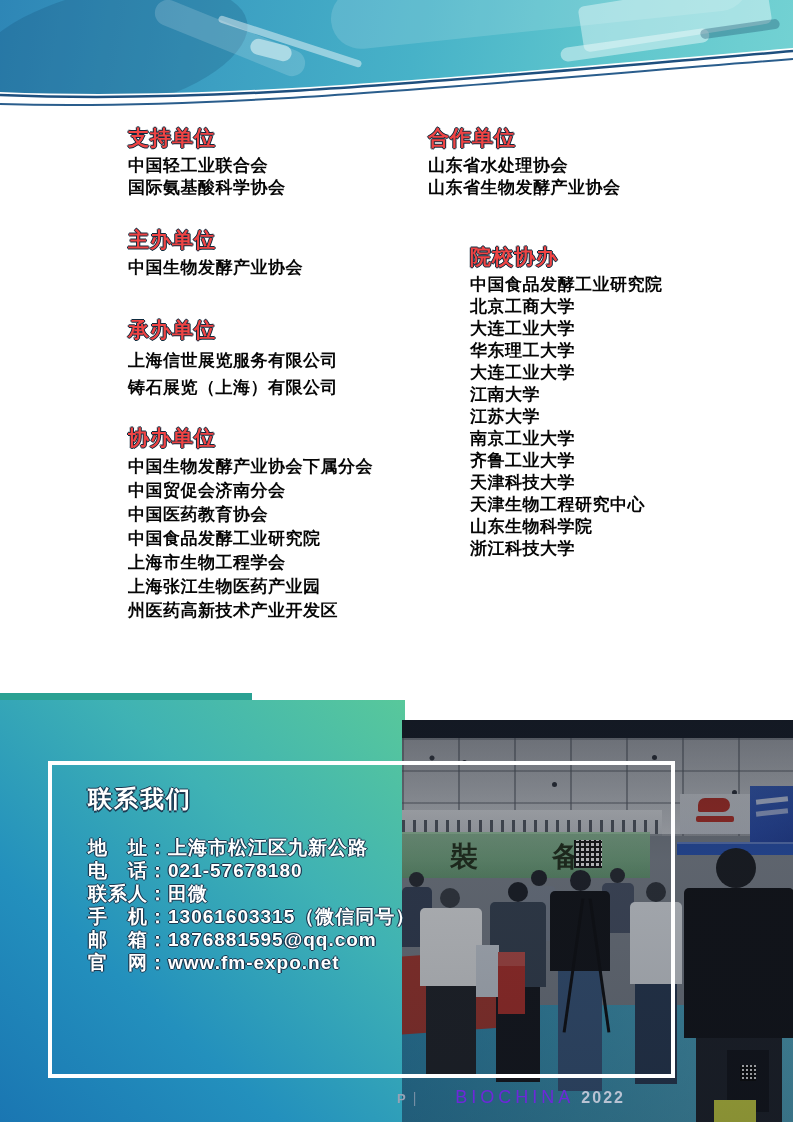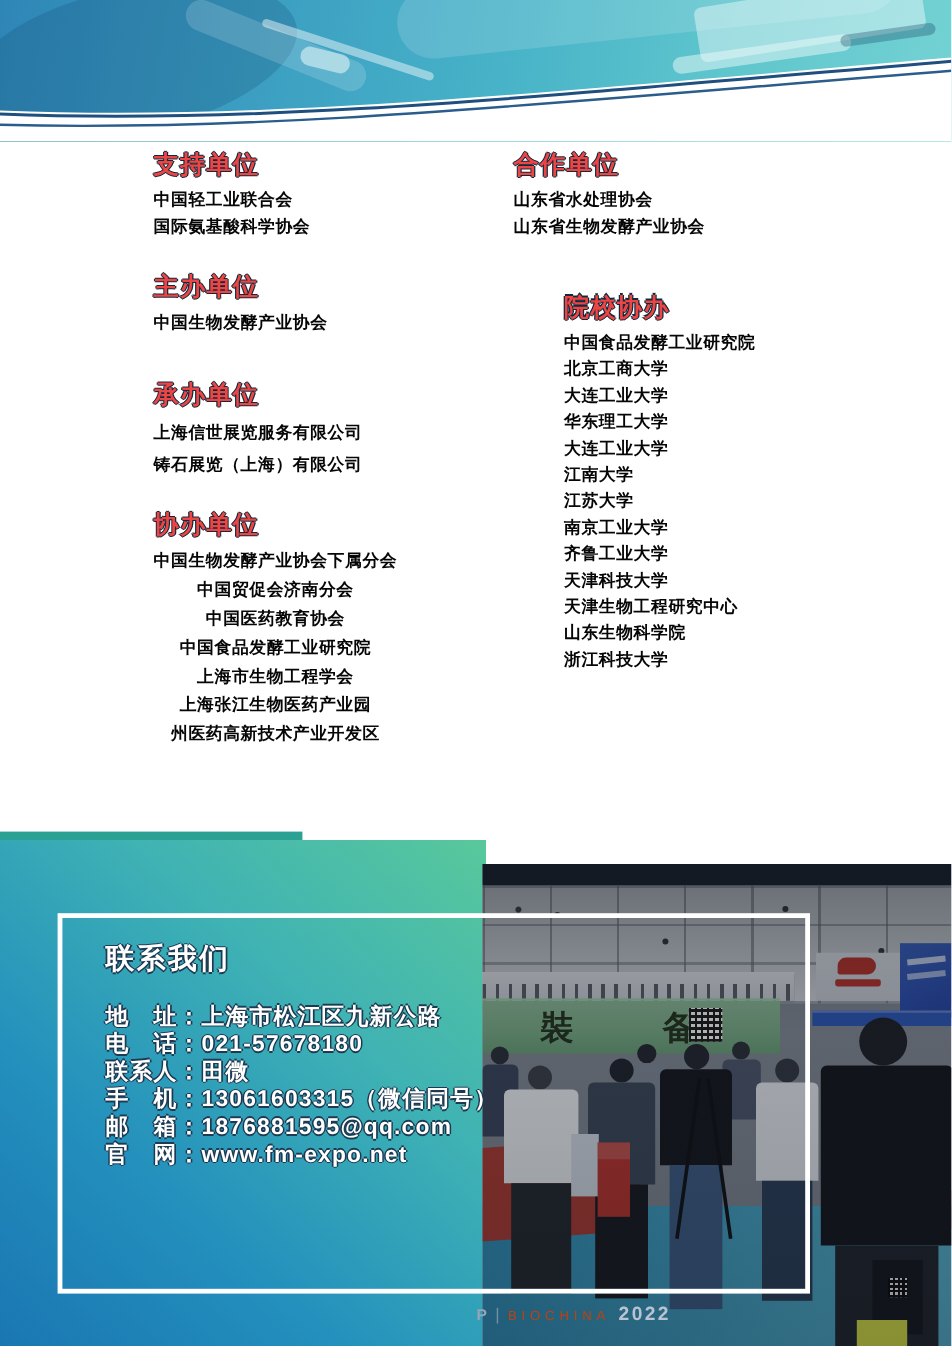--- a/index.html
+++ b/index.html
@@ -23,24 +23,24 @@
 
   
   .section { position:absolute; }
   .section-title {
     margin:0; font-size:21px; line-height:24px; font-weight:800;
     color:#ef4444; letter-spacing:1px;
     text-shadow: 1px 0 #0e2b3e, -1px 0 #0e2b3e, 0 1px #0e2b3e, 0 -1px #0e2b3e;
   }
   .org-list { margin:5px 0 0 0; }
   .org-list p {
-    margin:0; font-size:14px; font-weight:700; color:#060606; letter-spacing:0.5px;
+    margin:0; font-size:17px; font-weight:700; color:#060606; letter-spacing:0.5px;
   }
   .lh22 p { line-height:22px; }
-  .lh24 p { line-height:24px;text-align:center; }
+  .lh24 p { line-height:24px; }
   .lh27 p { line-height:27px; }
 
   
   .teal-notch {
     position:absolute; left:0; top:693; width:252px; height:8px;
     top:693px; background:#2aa193;
   }
   .gradient-block {
     position:absolute; left:0; top:700px; width:405px; height:422px;
     background: linear-gradient(222deg, #58c89b 0%, #3fb2b4 34%, #2390bd 68%, #1a76b2 100%);
@@ -64,21 +64,21 @@
     color:#ffffff; letter-spacing:1px;
     text-shadow: 1.3px 0 #1d3a52, -1.3px 0 #1d3a52, 0 1.3px #1d3a52, 0 -1.3px #1d3a52;
   }
   .watermark {
     position:absolute; left:397px; top:1087px; z-index:6;
     display:flex; align-items:baseline; gap:7px;
     color:#97a3b6;
   }
   .watermark .wm-prefix { font-size:13px; font-weight:700; }
   .watermark .wm-sep { font-size:14px; opacity:0.7; }
-  .watermark .wm-brand { font-size:11px; letter-spacing:4px; font-weight:400; color:#c2410c; }
+  .watermark .wm-brand { font-size:18px; letter-spacing:4px; font-weight:400; color:#6d28d9;margin-left:32px; }
   .watermark .wm-year { font-size:16px; letter-spacing:2px; font-weight:800; color:#b9c3d3; }
 
   
   .ph { position:absolute; }
   .ceiling {
     left:0; top:18px; width:391px; height:98px;
     background:
       repeating-linear-gradient(90deg, rgba(90,96,106,0.55) 0 2px, transparent 2px 56px),
       repeating-linear-gradient(0deg, rgba(90,96,106,0.45) 0 2px, transparent 2px 32px),
       radial-gradient(circle at 30px 20px, #3a3f49 2px, transparent 3px),

